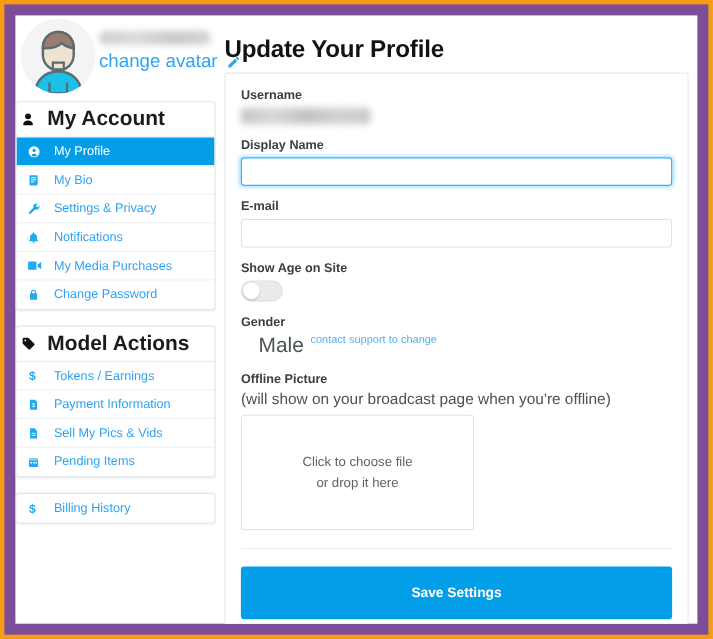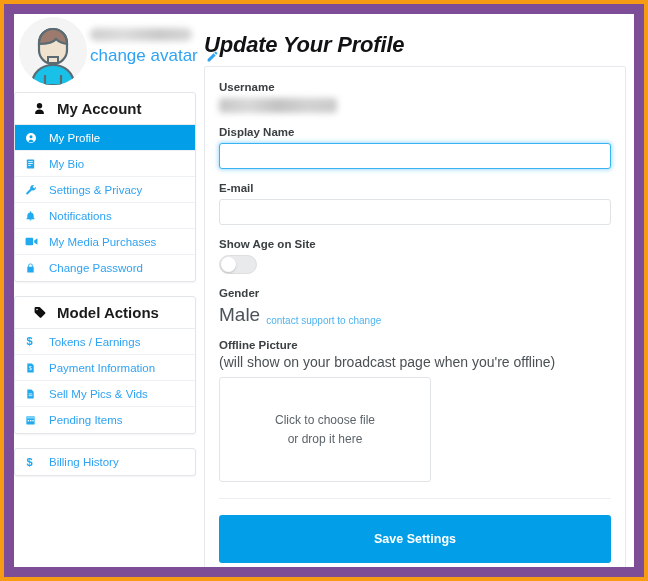--- a/index.html
+++ b/index.html
@@ -56,22 +56,22 @@
   .nav-card {
     background:#ffffff;
     border:1px solid #e3e6e8;
     border-radius:3px;
     margin-bottom:14px;
     box-shadow:0 1px 2px rgba(0,0,0,.05);
     overflow:hidden;
   }
   .nav-head {
     display:flex; align-items:center;
-    height:32px; padding:0 18px;
-    font-size:15px; font-weight:bold; color:#1b1b1b;
+    height:32px; padding:0 4px;
+    font-size:19px; font-weight:bold; color:#1b1b1b;
     border-bottom:1px solid #e9ecee;
   }
   .nav-head .ic { width:24px; display:flex; align-items:center; color:#101010;}
   .nav-item {
     display:flex; align-items:center;
     height:26px; padding:0 10px;
     font-size:11.5px; color:#2ea3f2;
     border-bottom:1px solid #eef1f3;
     cursor:pointer;
   }
@@ -81,21 +81,20 @@
   .nav-item.active .ic { color:#ffffff; }
 
   
   .main {
     position:absolute; left:190px; top:0; right:0; bottom:0;
   }
   .page-title {
     margin:18px 0 9px 0;
     font-size:22px; font-weight:bold; color:#111214;
     letter-spacing:-0.2px;
-    font-style:italic;
   }
   .form-card {
     position:absolute; left:0; top:52px; width:422px;
     border:1px solid #e6e9eb; border-top:1px solid #e6e9eb;
     border-radius:2px;
     background:#fff;
     padding:14px 14px 16px 14px;
   }
   .fld-label {
     font-size:11.5px; font-weight:bold; color:#3b4043;
@@ -123,21 +122,21 @@
   .toggle {
     width:38px; height:19px; border-radius:10px;
     background:#e8eaec; border:1px solid #dcdee0;
     position:relative; cursor:pointer;
   }
   .toggle .knob {
     position:absolute; left:1px; top:1px;
     width:15px; height:15px; border-radius:50%;
     background:#ffffff; box-shadow:0 1px 2px rgba(0,0,0,.18);
   }
-  .gender-row { display:flex; align-items:flex-end; }
+  .gender-row { display:flex; align-items:flex-start;margin-left:16px; }
   .gender-value { font-size:19px; color:#4c5357; }
   .gender-note { font-size:10px; color:#4fb3ef; margin-left:6px; cursor:pointer;}
   .sub-note { font-size:14px; color:#4b5155; margin:-2px 0 7px 0; }
   .dropzone {
     width:212px; height:105px;
     border:1px solid #e2e5e8; border-radius:3px;
     background:#fff;
     display:flex; flex-direction:column;
     align-items:center; justify-content:center;
     font-size:12px; color:#5c646a; line-height:1.55;

